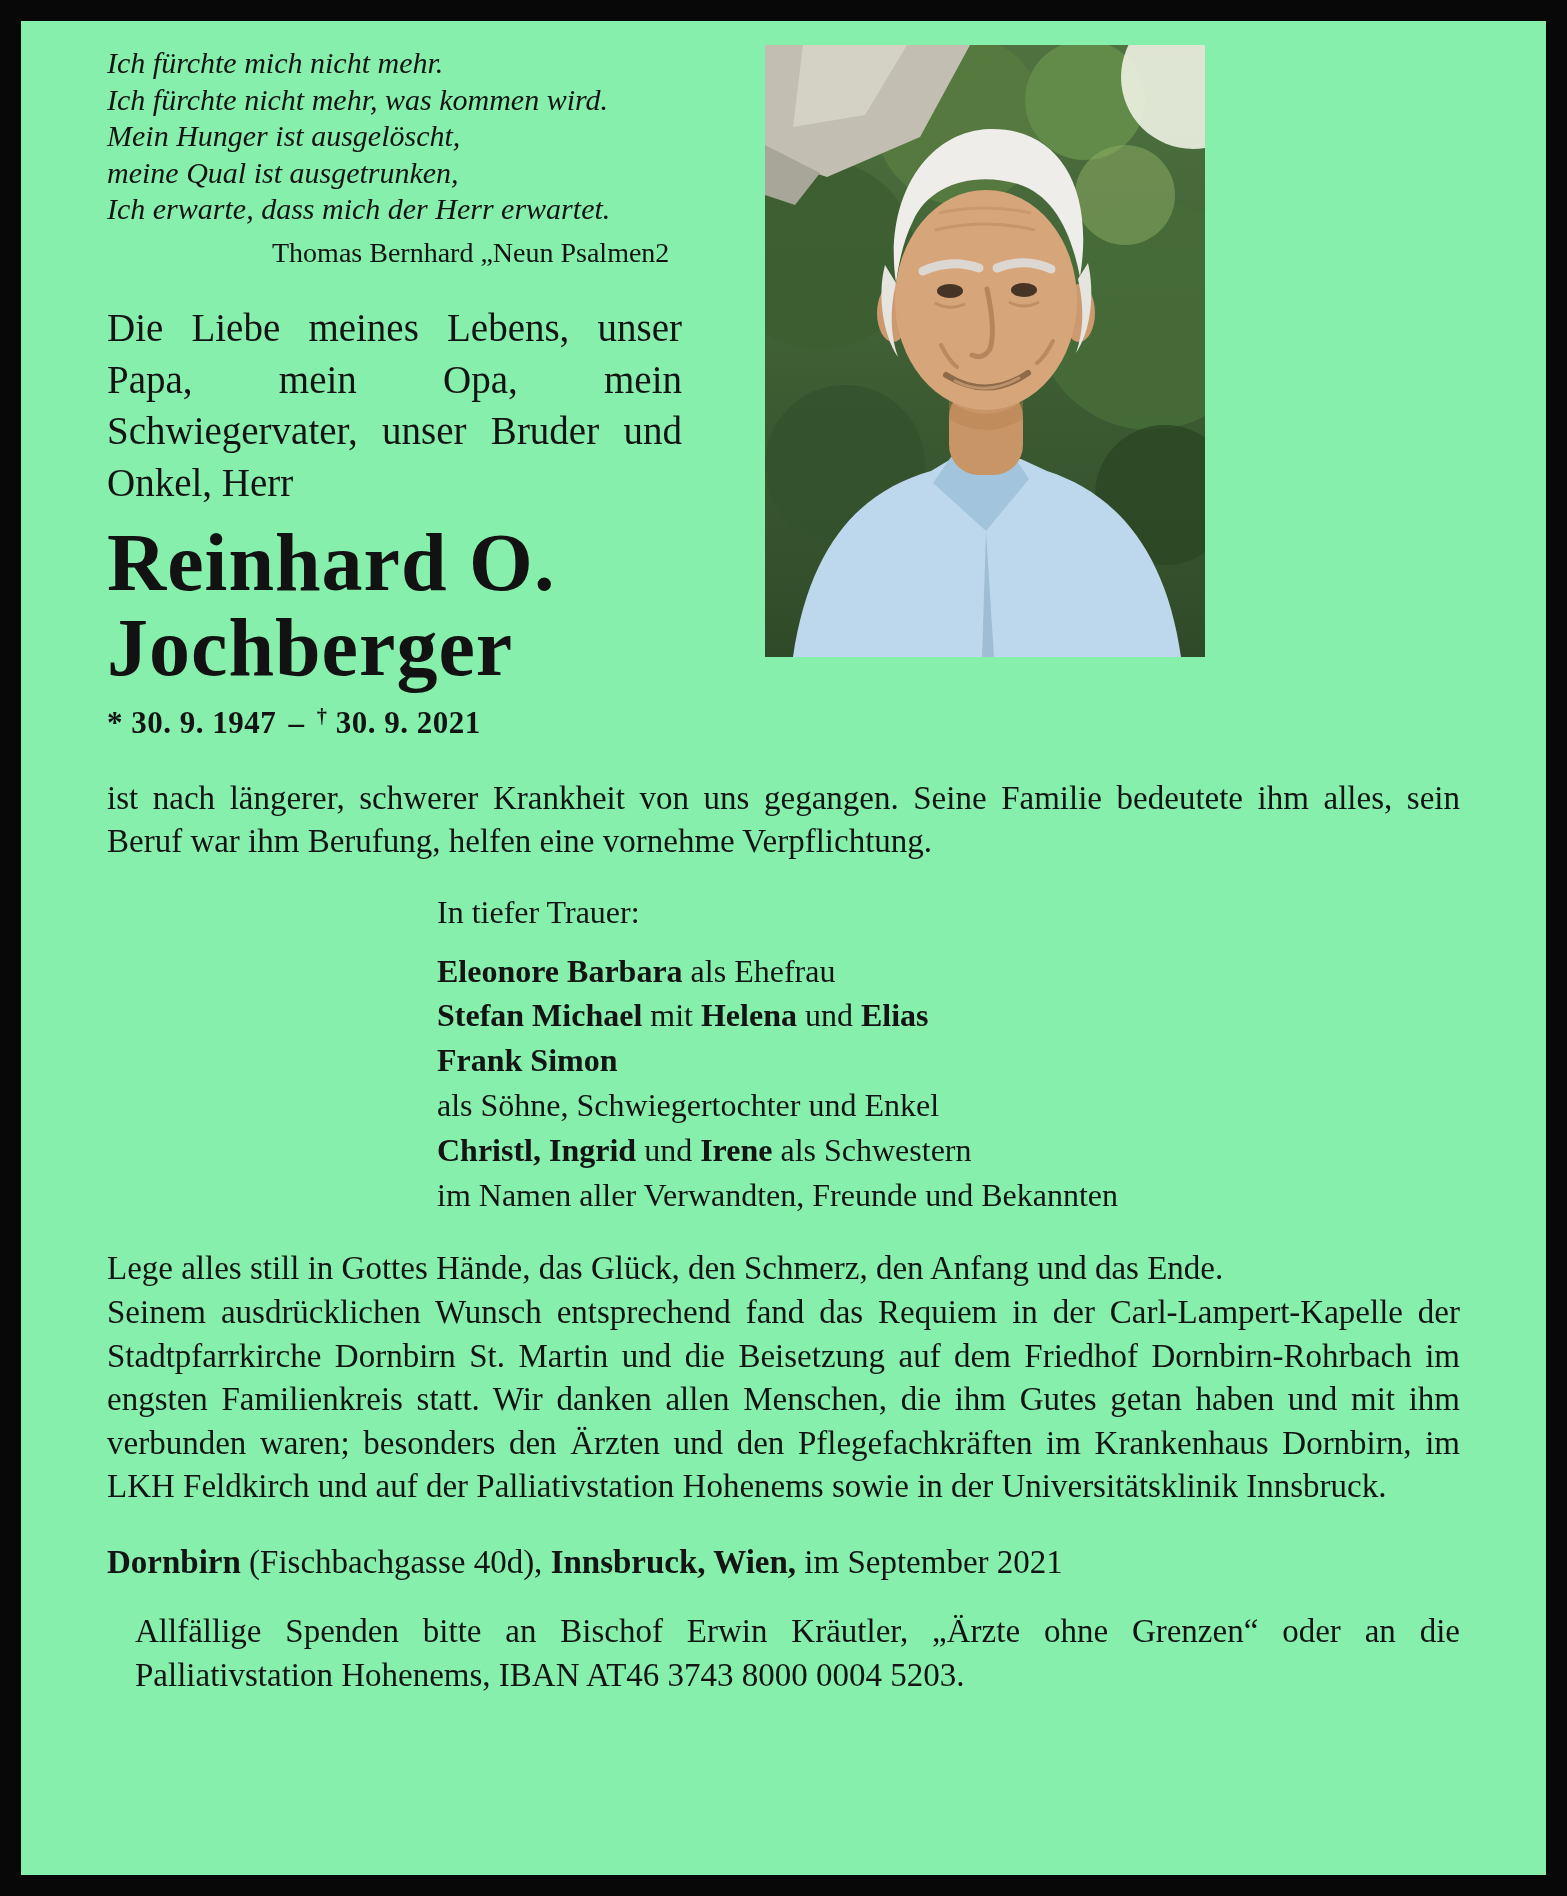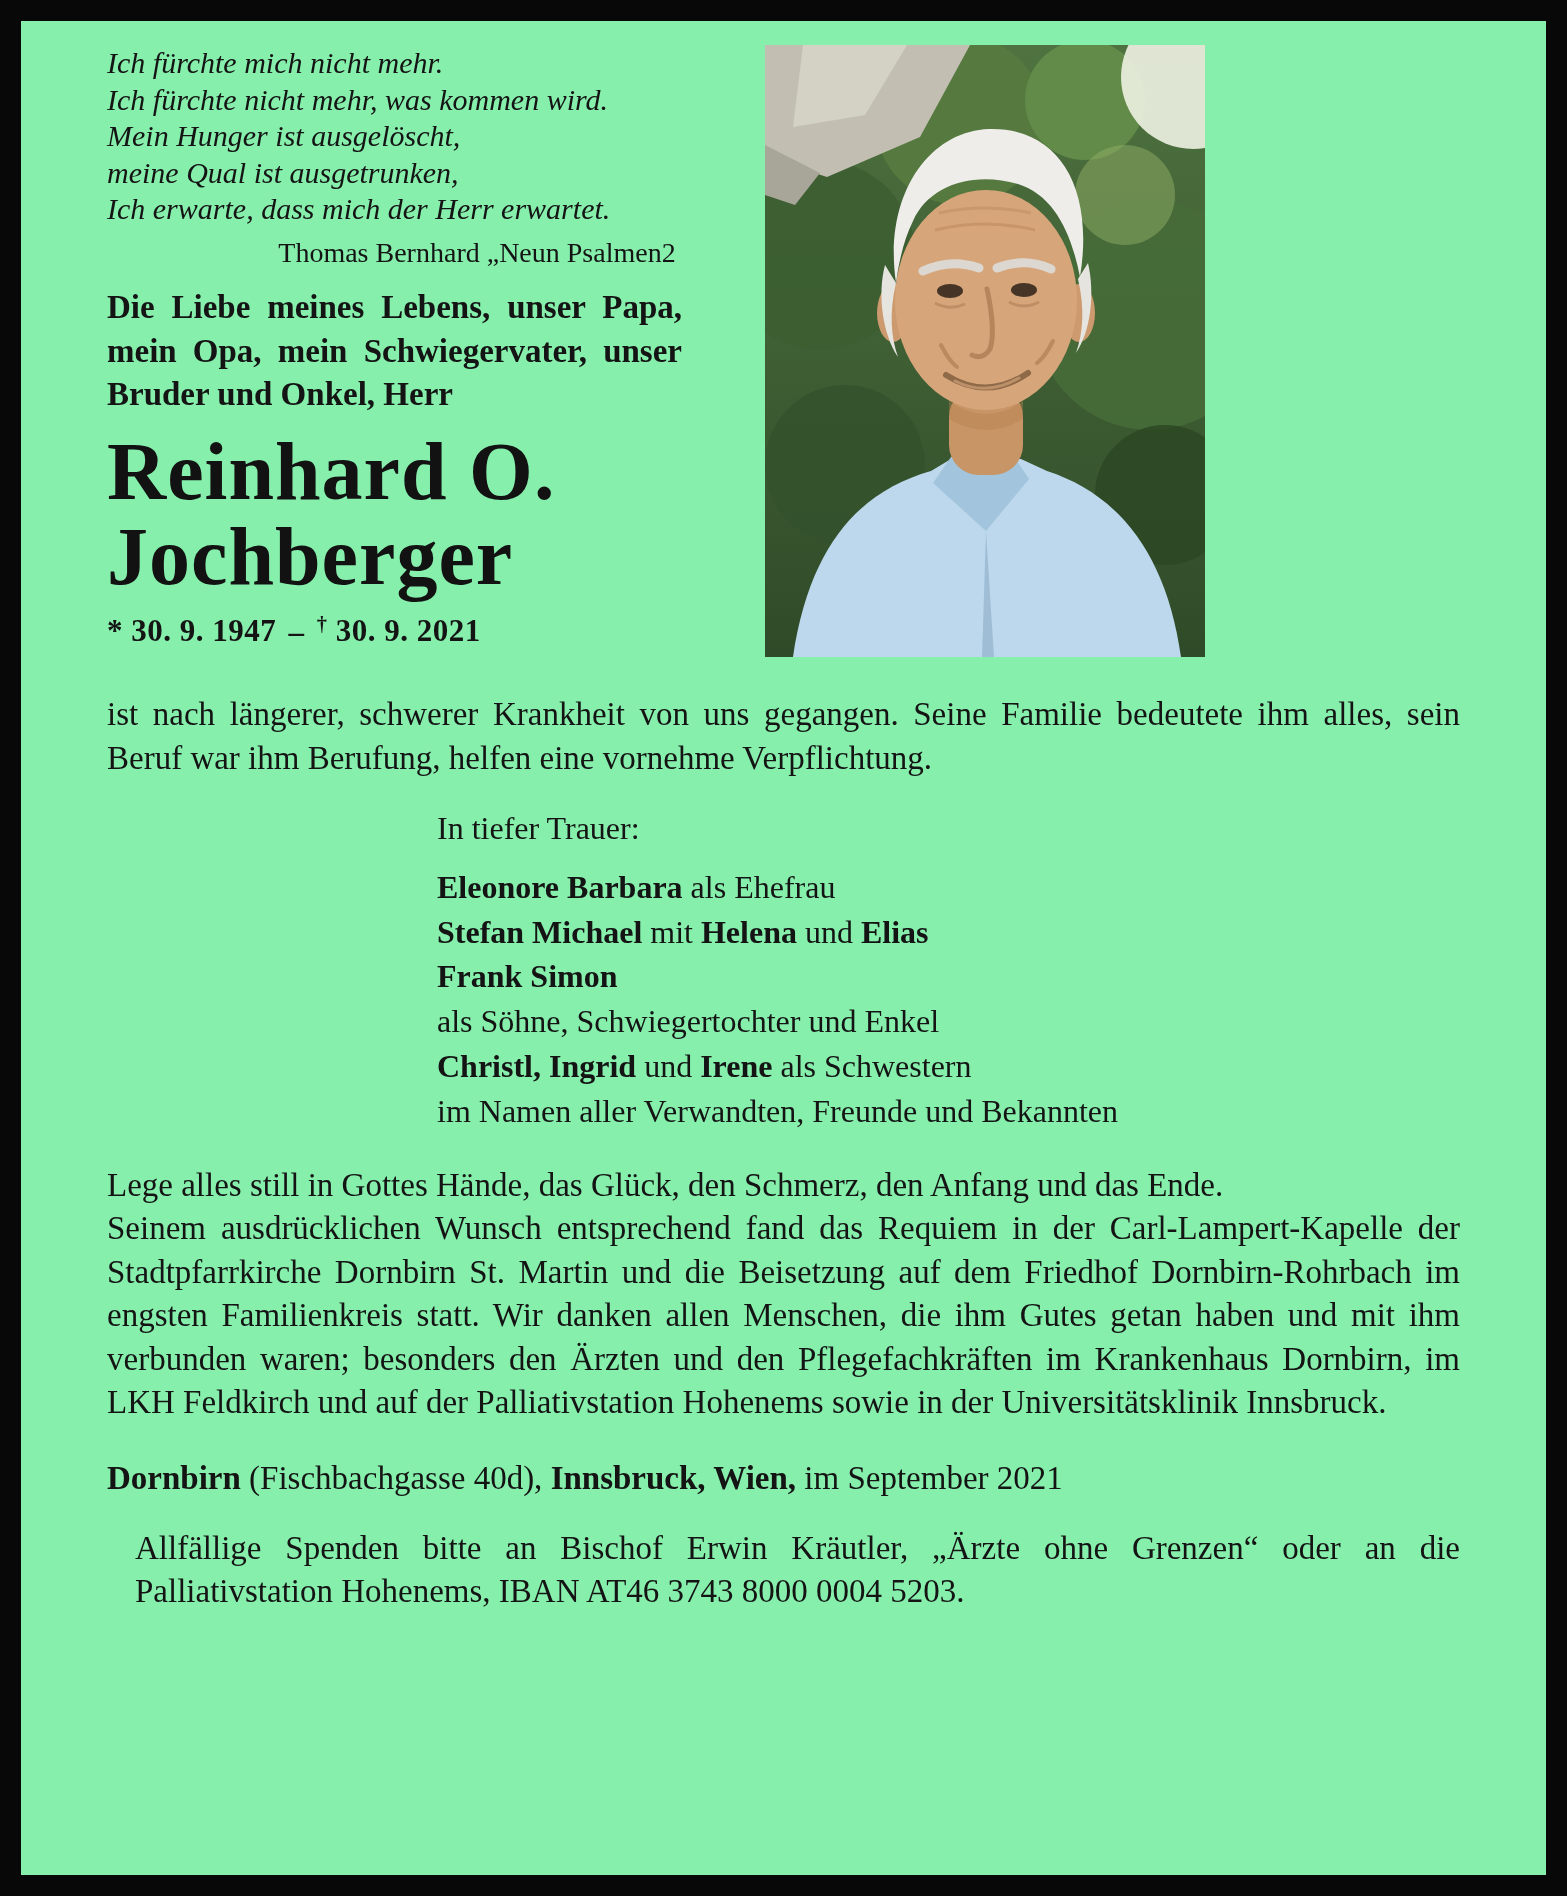--- a/index.html
+++ b/index.html
@@ -21,28 +21,26 @@
   
   .top { display: flex; align-items: flex-start; }
   .left-col { width: 575px; flex: 0 0 575px; }
 
   .poem { font-style: italic; font-size: 30px; line-height: 1.22; }
   .poem-line { white-space: nowrap; }
   .attribution {
     font-style: normal;
     font-size: 28px;
     margin: 8px 0 0 165px;
-    text-align: center;
   }
   .intro {
-    margin-top: 16px;
-    font-size: 33px;
+    margin-top: 32px;
+    font-size: 39px;
     line-height: 1.32;
     text-align: justify;
-    font-weight: bold;
   }
   .name {
     margin-top: 12px;
     font-size: 82px;
     line-height: 1.04;
     font-weight: 700;
     letter-spacing: 1px;
     color: #121212;
   }
   .name-line { display: block; }

